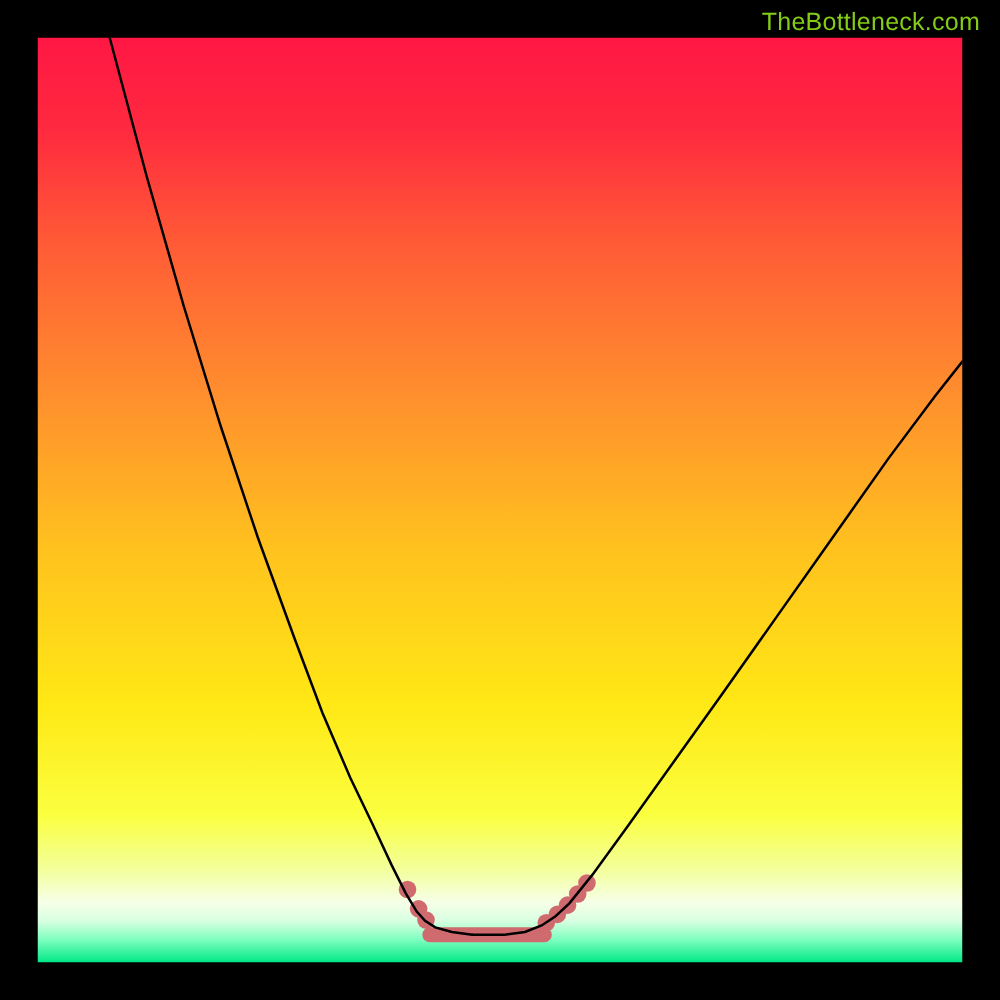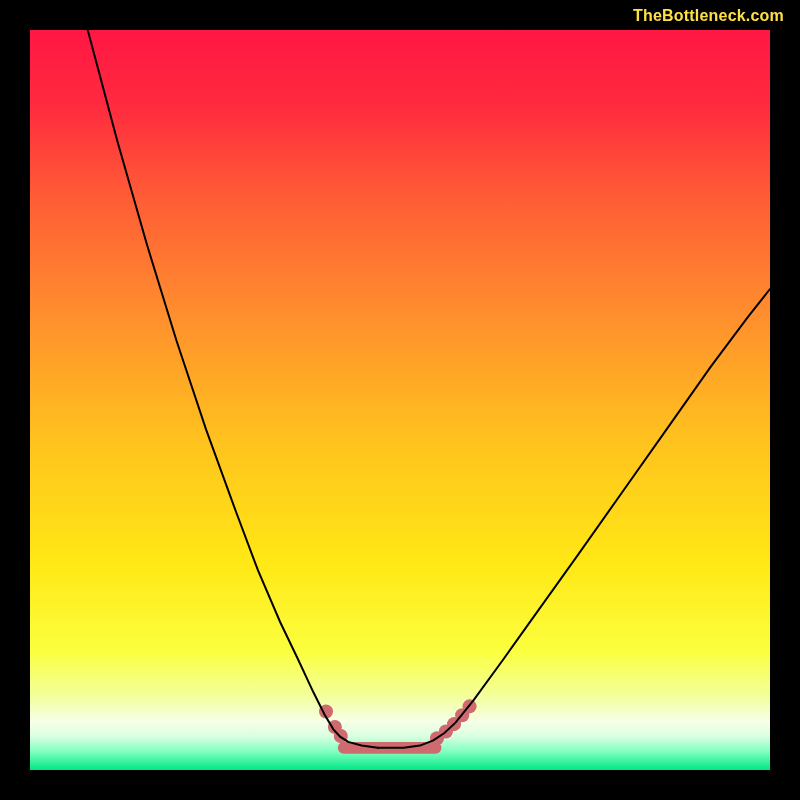--- a/index.html
+++ b/index.html
@@ -14,23 +14,23 @@
   .frame {
     position: absolute;
     left: 30px;
     top: 30px;
     width: 740px;
     height: 740px;
     background: #000;
   }
   .watermark {
     position: absolute;
-    color: #fde047;
-    font-size: 16px;
-    font-weight: 700;
+    color: #84cc16;
+    font-size: 20px;
+    font-weight: 400;
     letter-spacing: 0.2px;
     white-space: nowrap;
   }
   svg {
     display: block;
   }
 </style>
 </head>
 <body>
 

